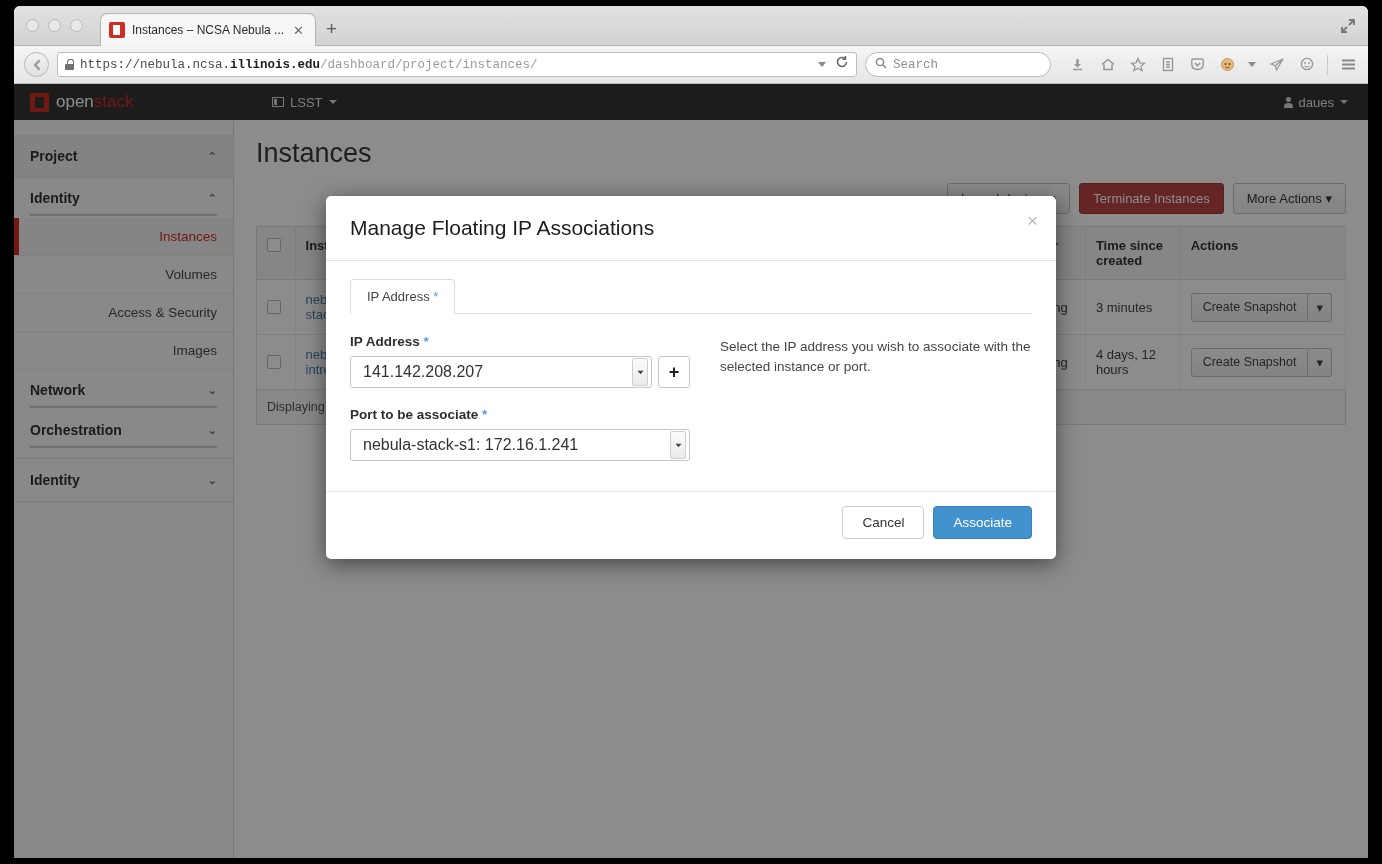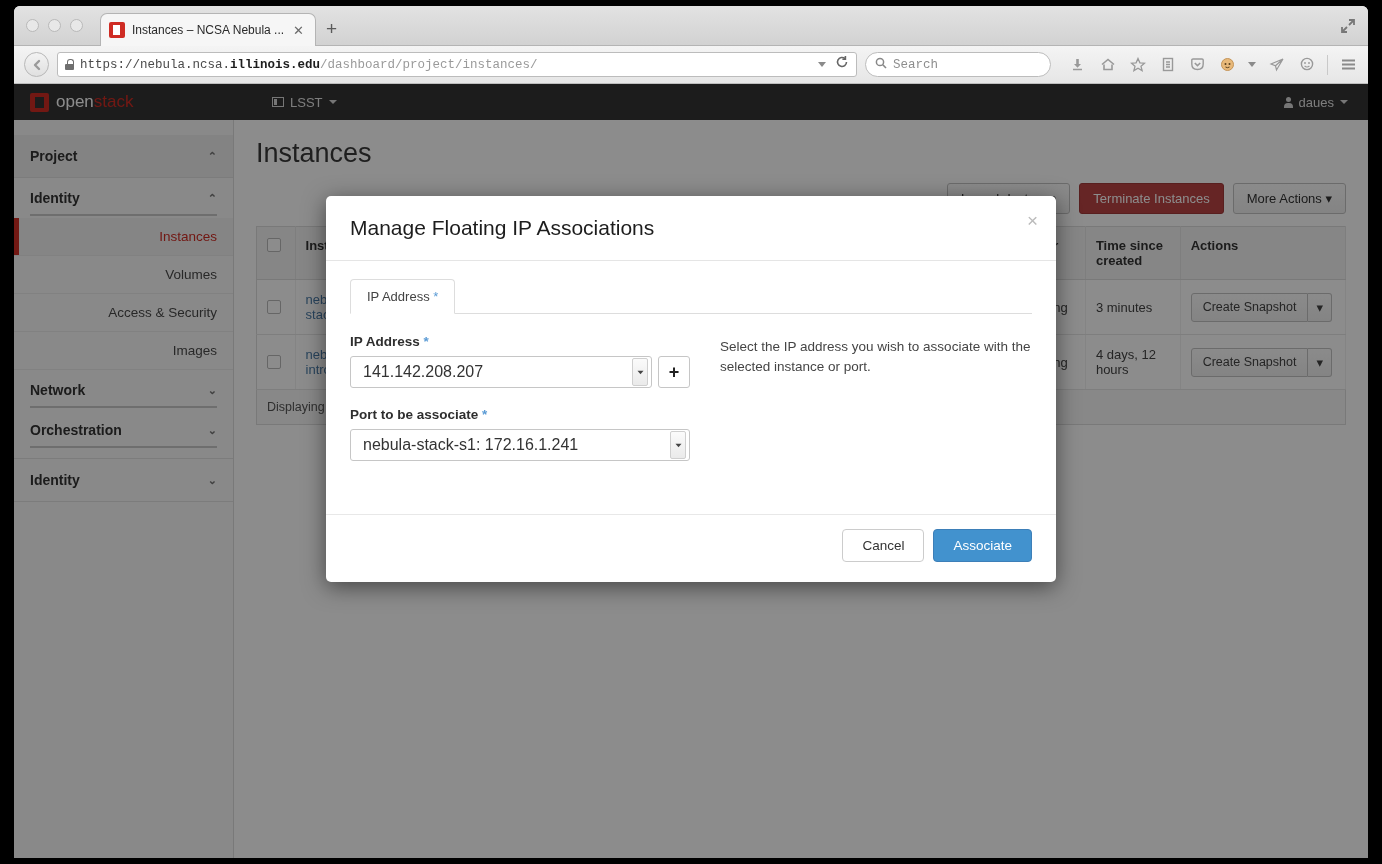--- a/index.html
+++ b/index.html
@@ -155,21 +155,21 @@
   .sel { flex:1; height: 32px; border:1px solid #c6c6c6; border-radius:3px; background:#fff;
     display:flex; align-items:center; padding: 0 3px 0 12px; font-size:16px; color:#333; }
   .sel .v { flex:1; white-space:nowrap; overflow:hidden; }
   .sel-arrow { width:16px; height:28px; background:linear-gradient(#fbfbfb,#eaeaea);
     border:1px solid #cfcfcf; border-radius:2px; display:flex; align-items:center;
     justify-content:center; flex:none; }
   .plus { width: 32px; height: 32px; margin-left: 6px; border:1px solid #c6c6c6;
     border-radius:3px; background:#fff; display:flex; align-items:center;
     justify-content:center; font-size: 18px; color:#222; font-weight:bold; flex:none; }
   .modal-foot { padding: 14px 24px 20px; display:flex; justify-content:flex-end; gap: 9px;
-    border-top: 1px solid #e8e8e8; margin-top: 26px; }
+    border-top: 1px solid #e8e8e8; margin-top: 3px; }
   .btn-cancel { font-size:13.5px; padding: 8px 19px; border:1px solid #cccccc;
     border-radius:4px; background:#fff; color:#333; }
   .btn-primary { font-size:13.5px; padding: 8px 19px; border:1px solid #3d7fb8;
     border-radius:4px; background:#4292ce; color:#fff; }
 </style>
 </head>
 <body>
 
 <div id="app">
   <div class="browser">

